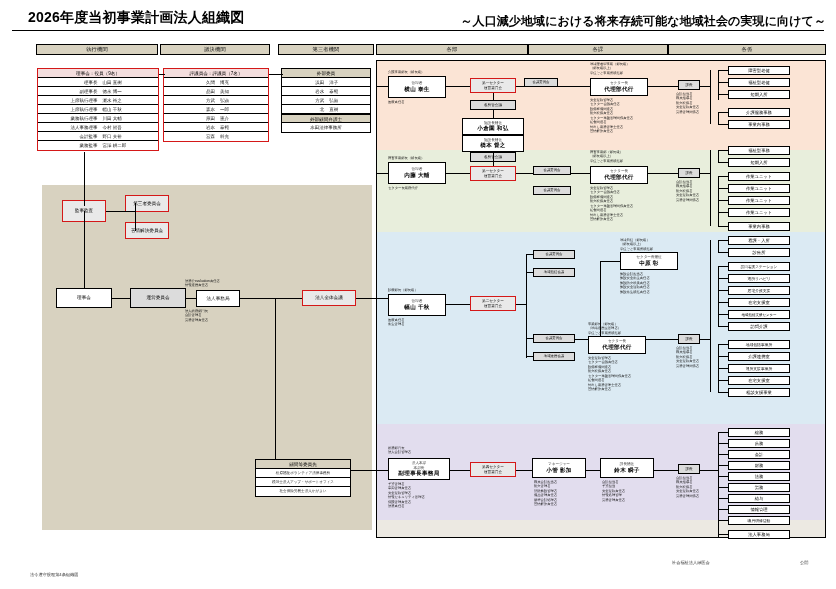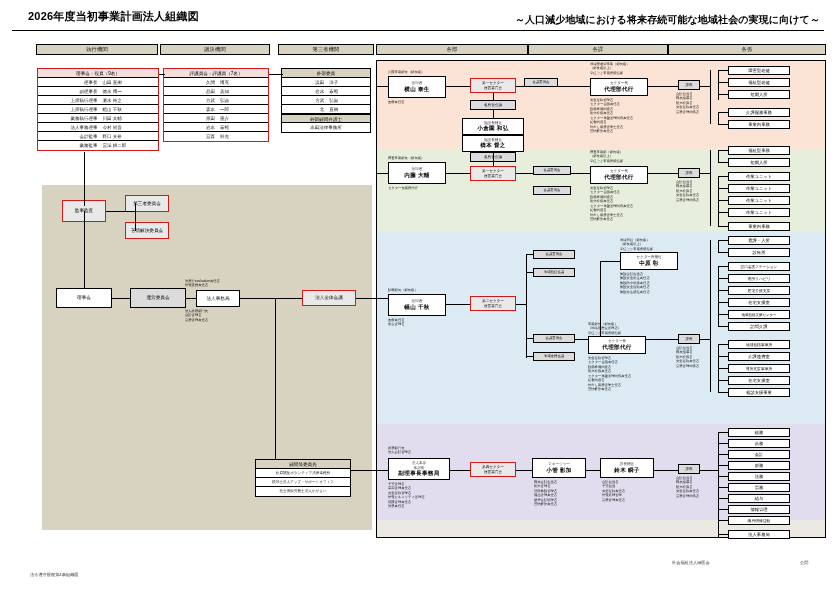--- a/index.html
+++ b/index.html
@@ -10,26 +10,26 @@
     font-family:"Liberation Sans","DejaVu Sans",sans-serif;
     color:#000;
     overflow:hidden;
     position:relative;
   }
   #root { position:absolute; left:0; top:0; width:836px; height:589px; }
 
   
   .title {
     position:absolute; left:28px; top:9px;
-    font-size:11px; font-weight:bold; letter-spacing:.2px;
+    font-size:14px; font-weight:bold; letter-spacing:.2px;
     white-space:nowrap;
   }
   .subtitle {
-    position:absolute; right:16px; top:13px;
-    font-size:10px; font-weight:bold; letter-spacing:.1px;
+    position:absolute; right:10px; top:13px;
+    font-size:12px; font-weight:bold; letter-spacing:.1px;
     white-space:nowrap;
   }
   .rule { position:absolute; left:12px; top:30px; width:812px; height:1px; background:#000; }
 
   
   .chip {
     position:absolute; height:11px; background:#d8d2c0;
     border:1px solid #000; font-size:5.2px; line-height:9px;
     text-align:center; color:#111; letter-spacing:.2px;
   }

